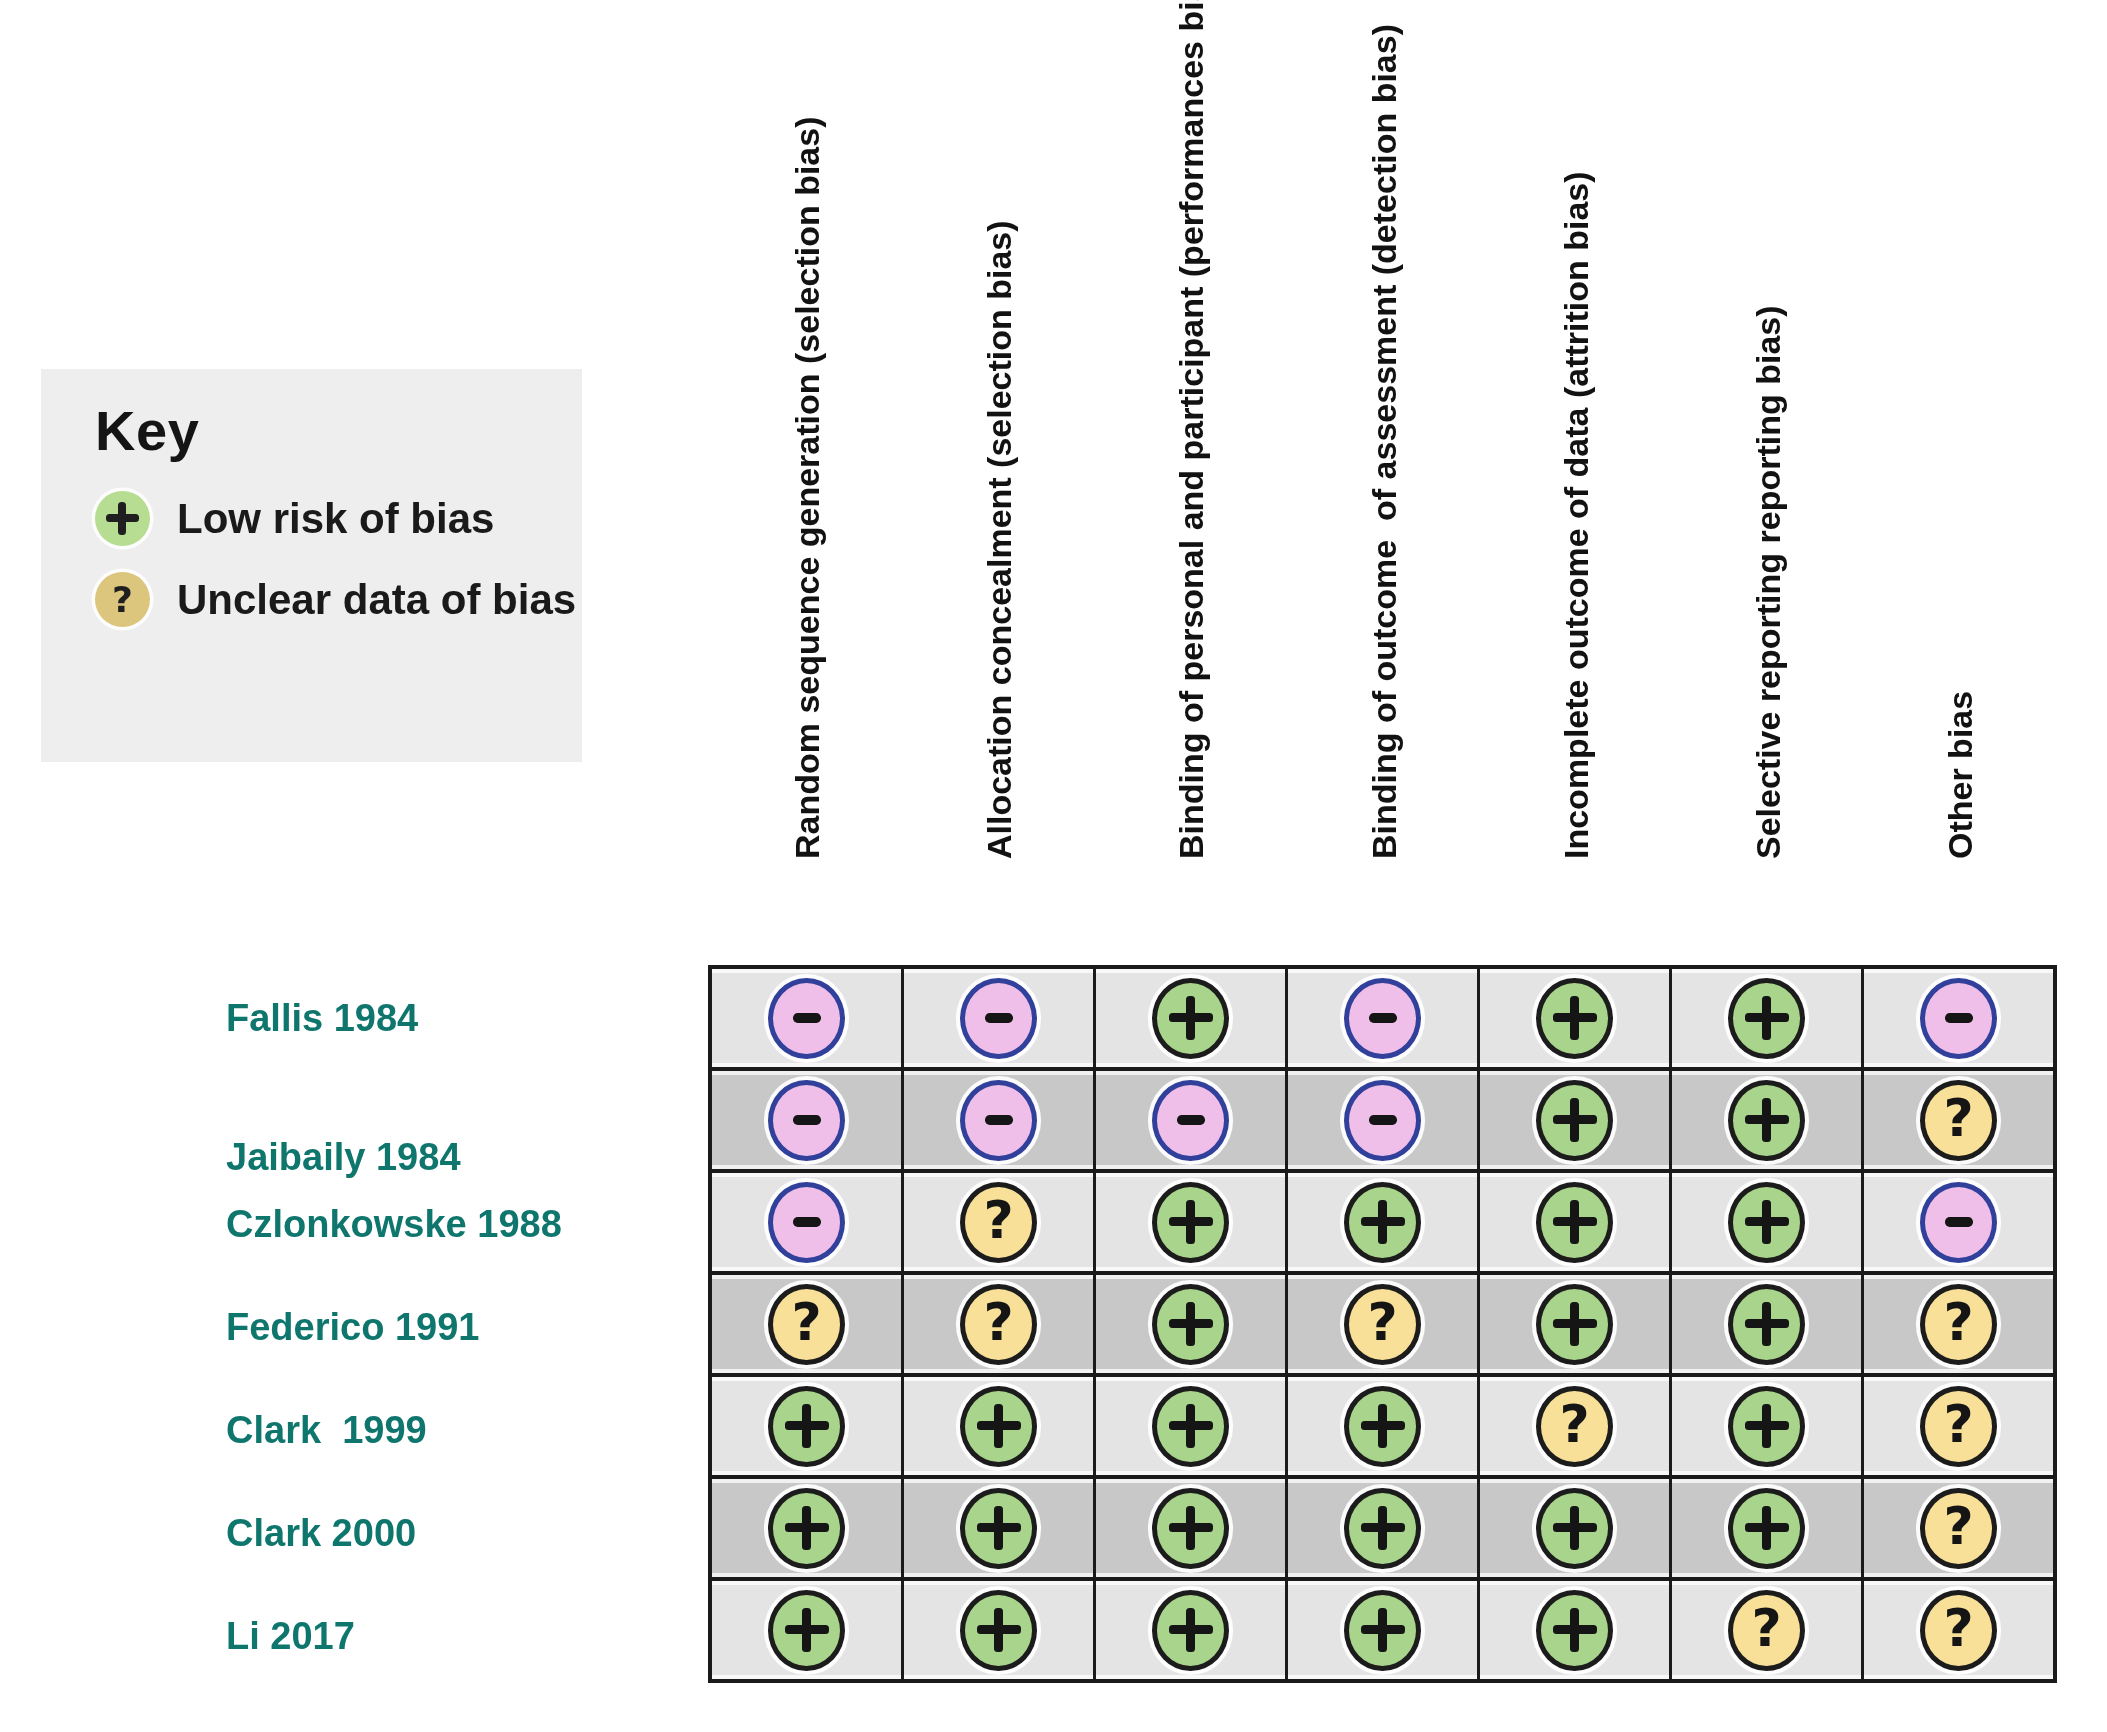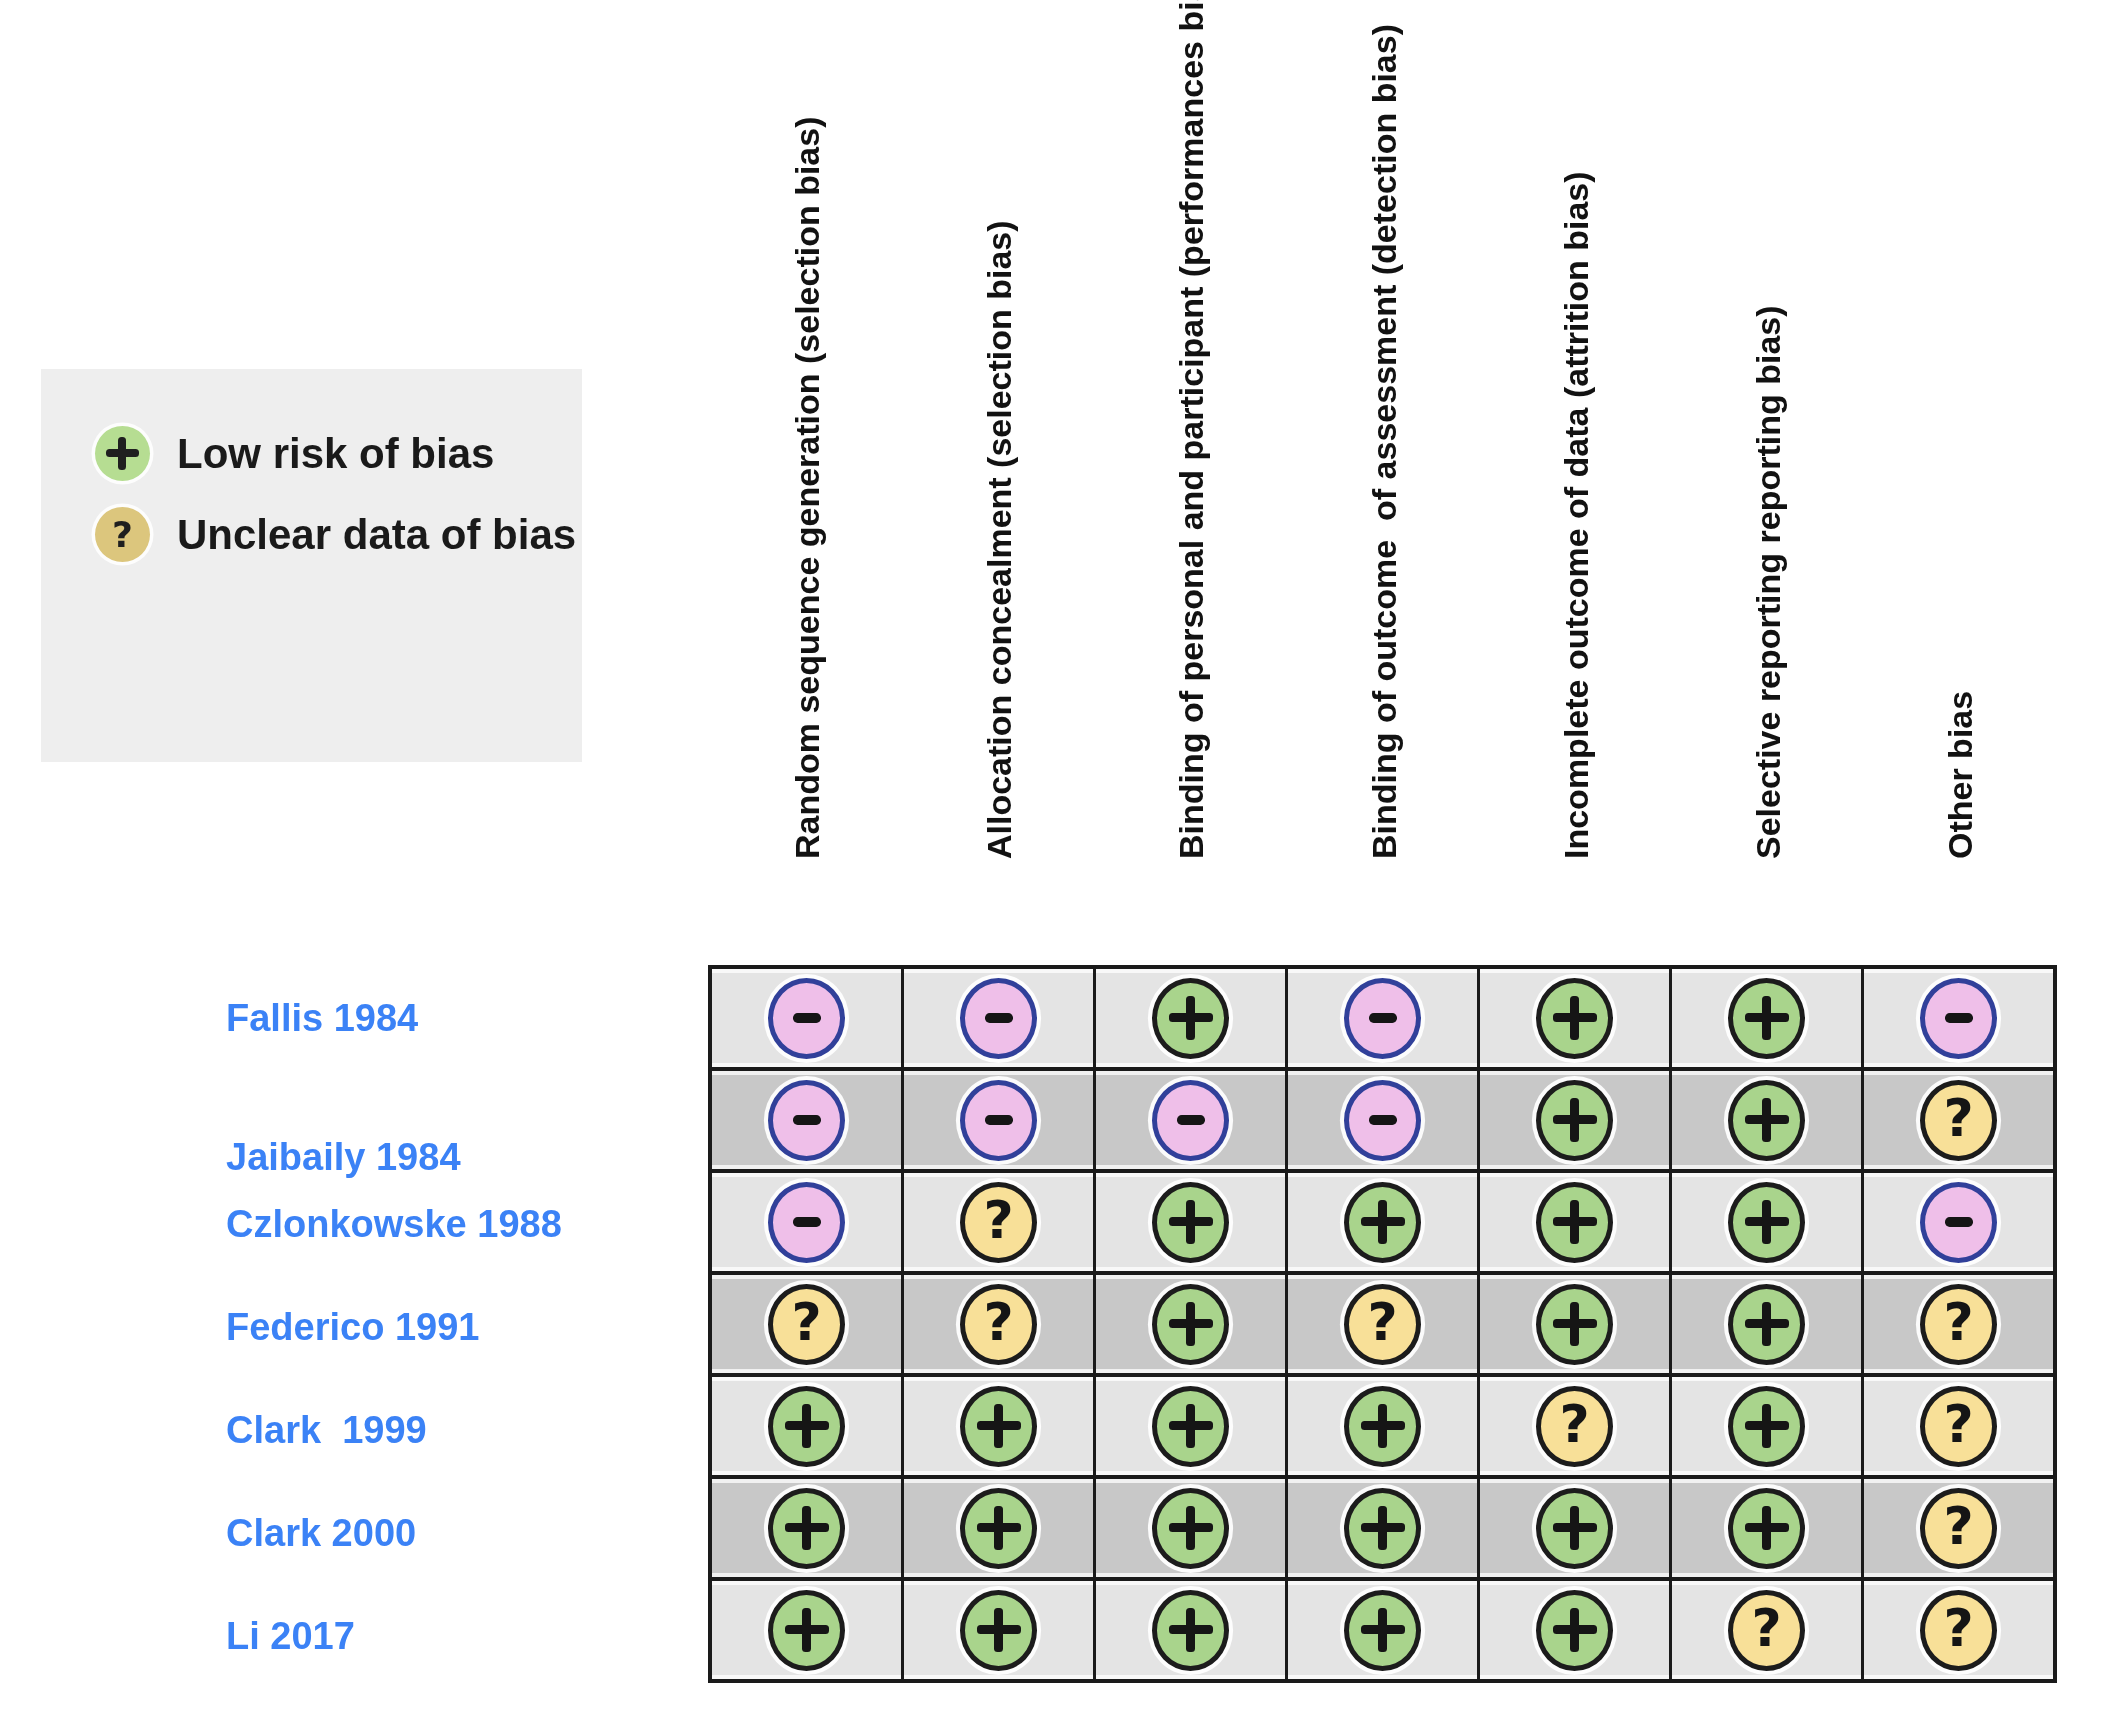--- a/index.html
+++ b/index.html
@@ -29,21 +29,21 @@
   .kq{font-style:normal;font-family:"DejaVu Sans",sans-serif;font-weight:bold;
       font-size:36px;line-height:1;color:#1f1f1f;}
 
   
   .header-label{position:absolute;top:859px;transform:rotate(-90deg);transform-origin:0 0;
                 font-size:34px;font-weight:600;color:#121212;white-space:pre;
                 line-height:38px;height:38px;}
 
   
   .row-label{position:absolute;left:226px;height:98px;display:flex;align-items:center;
-             font-size:38px;font-weight:700;color:#3b82f6;white-space:pre;}
+             font-size:38px;font-weight:700;color:#0f766e;white-space:pre;}
 
   
   #grid{position:absolute;left:708px;top:965px;border:4.1px solid var(--grid-line,#1a1a1a);}
   .grid-row{display:flex;height:98px;}
   .grid-row + .grid-row{border-top:4.7px solid var(--grid-line,#1a1a1a);}
   .grid-row:nth-child(odd) .cell{background:var(--row-light,#e4e4e4);}
   .grid-row:nth-child(even) .cell{background:var(--row-dark,#c8c8c8);}
   .cell{width:189px;display:flex;align-items:center;justify-content:center;
         box-shadow:inset 0 4.1px 0 rgba(255,255,255,.75), inset 0 -4.1px 0 rgba(255,255,255,.75);}
   .cell + .cell{border-left:3.5px solid var(--grid-line,#1a1a1a);}
@@ -62,20 +62,21 @@
   .sym-minus{display:block;width:28px;height:9.4px;background:#151515;border-radius:4.7px;font-style:normal;}
   .qsym{font-style:normal;font-family:"DejaVu Sans",sans-serif;font-weight:bold;
         font-size:52px;line-height:1;color:#151515;transform:translateY(-1.8px);}
 </style>
 </head>
 <body>
 
 <div id="page">
 
   <section id="key-box">
+    <h2 id="key-title">Key</h2>
     <div class="key-list">
       <div class="key-item">
         <span class="key-icon kc-green">
             <i class="ksym-plus"></i>
           </span>
         <span class="key-label">Low risk of bias</span>
       </div>
       <div class="key-item">
         <span class="key-icon kc-yellow">
             <i class="kq">?</i>

